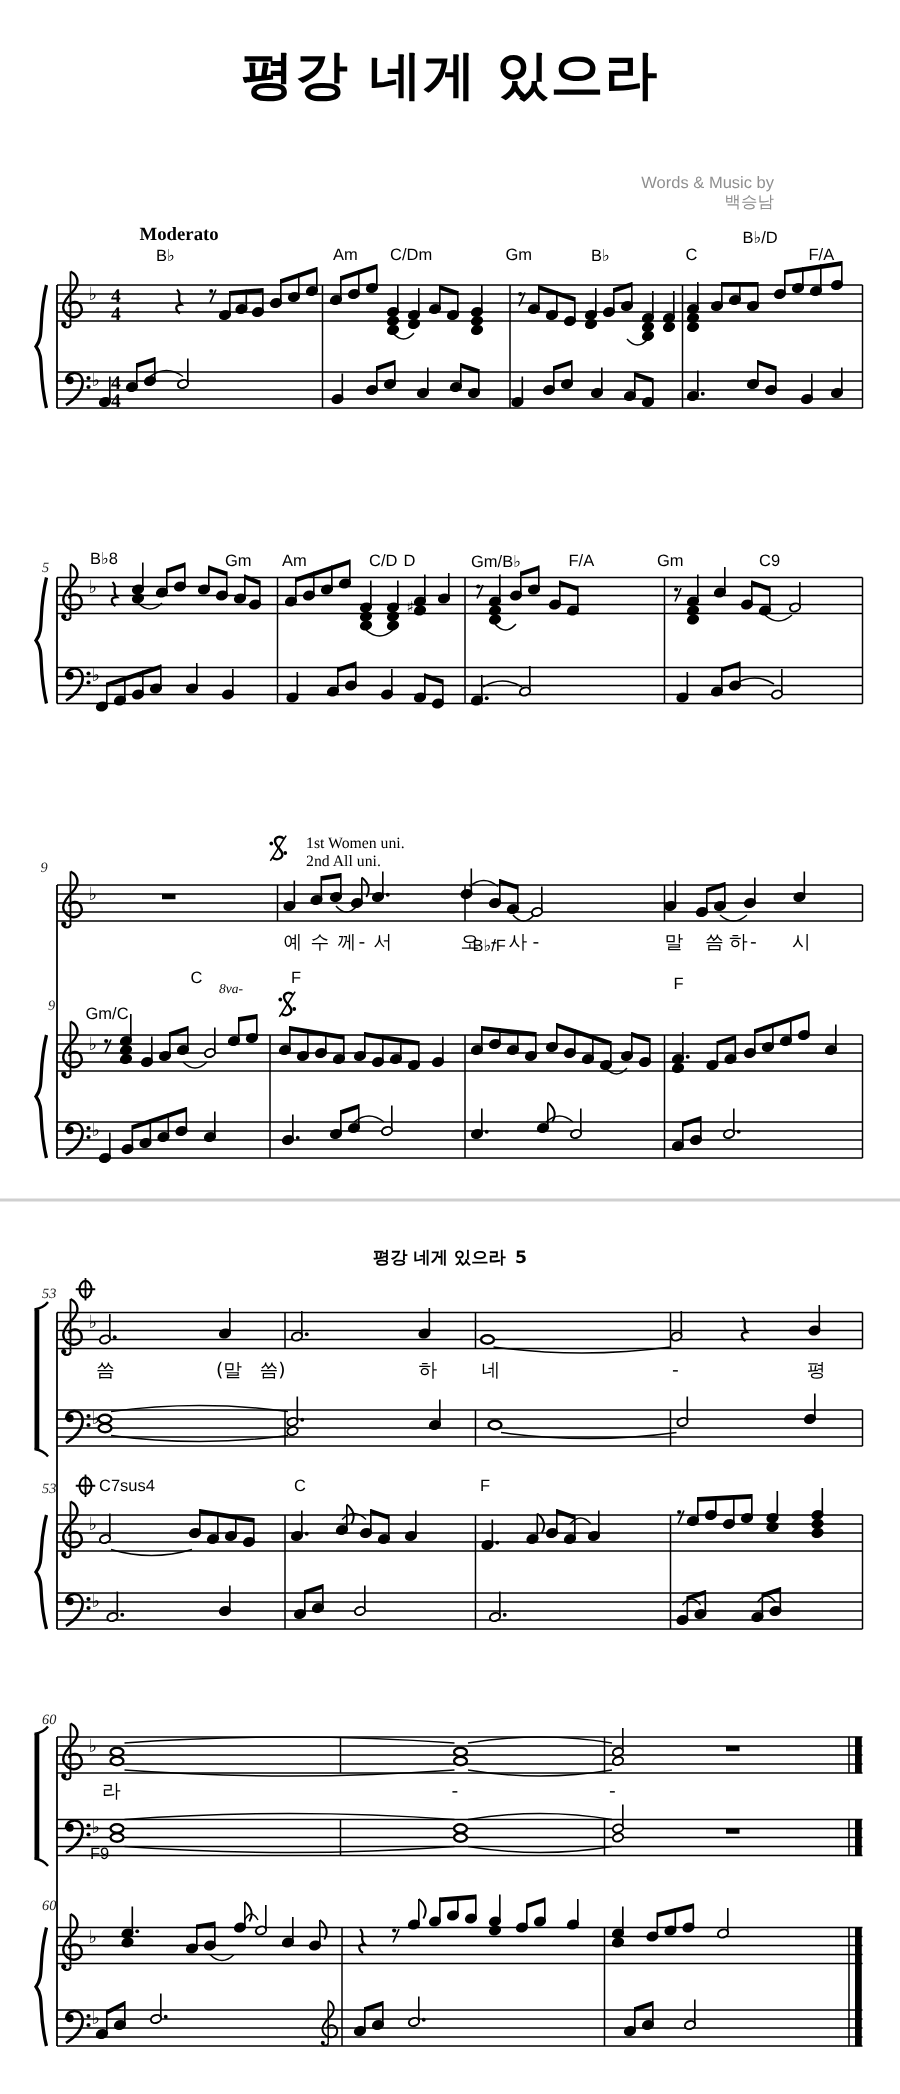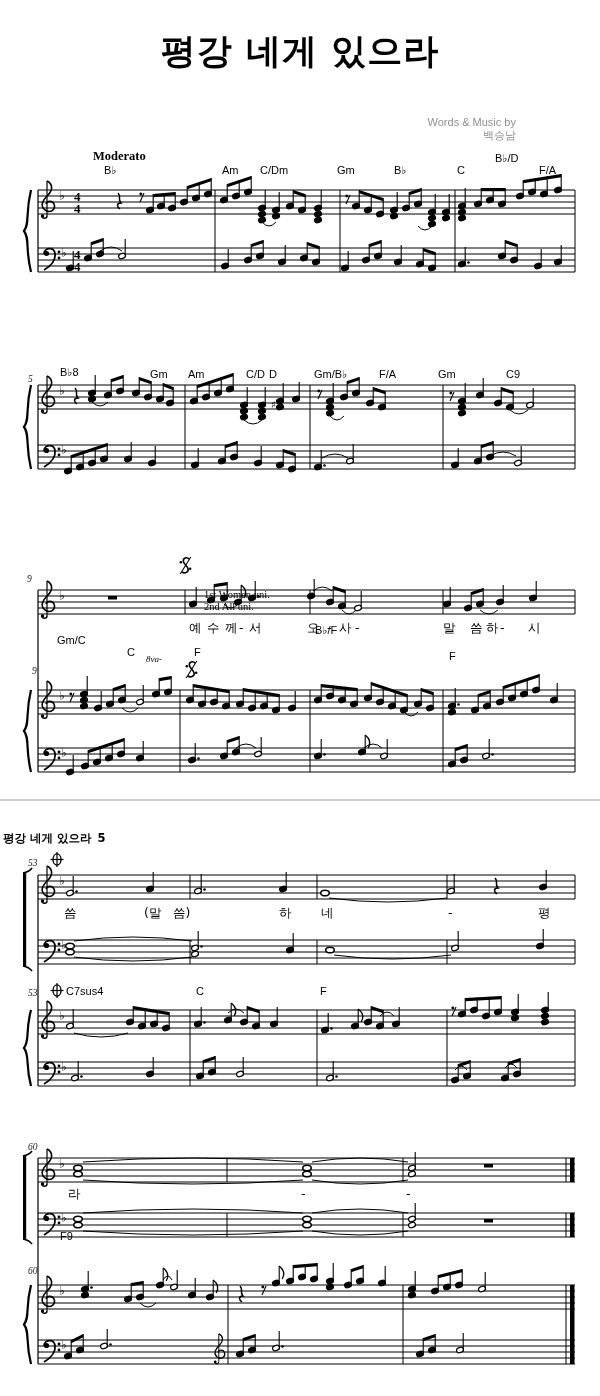--- a/index.html
+++ b/index.html
@@ -5,25 +5,25 @@
   html,body{margin:0;padding:0;background:#fff;}
   .page{position:relative;width:600px;height:1396px;background:#fff;overflow:hidden;
         font-family:"Liberation Sans",sans-serif;color:#000;}
   .title{position:absolute;top:30px;left:0;width:100%;text-align:center;margin:0;
          font:bold 35px/1.2 "DejaVu Sans",sans-serif;letter-spacing:1px;}
   .credit{position:absolute;top:116px;right:84px;text-align:right;
           font:11px/13px "Liberation Sans",sans-serif;color:#8f8f8f;}
   .tempo{position:absolute;left:93px;top:149px;font:bold 12.5px "Liberation Serif",serif;}
   .chord{position:absolute;font:11px "Liberation Sans",sans-serif;white-space:nowrap;}
   .measure-num{position:absolute;font:italic 9.5px "Liberation Serif",serif;color:#222;}
-  .direction{position:absolute;font:10.5px "Liberation Serif",serif;white-space:nowrap;margin-top:32px;}
+  .direction{position:absolute;font:10.5px "Liberation Serif",serif;white-space:nowrap;}
   .lyric{position:absolute;font:12.5px "DejaVu Sans",sans-serif;white-space:nowrap;}
   .octava{position:absolute;font:italic 9px "Liberation Serif",serif;}
   .divider{position:absolute;left:0;top:799px;width:600px;height:2px;background:#cfcfcf;}
-  .page-header{position:absolute;top:831px;left:0;width:100%;text-align:left;
+  .page-header{position:absolute;top:831px;left:0;width:100%;text-align:center;
                font:bold 11.5px "DejaVu Sans",sans-serif;}
   .page-header span{padding:0 3px;}
   .sign{position:absolute;}
   svg.notation{position:absolute;left:0;top:0;}
 </style>
 </head>
 <body>
 
 <div class="page">
 
@@ -932,21 +932,21 @@
   <div class="lyric" style="left:327px;top:620px">-</div>
   <div class="lyric" style="left:339px;top:620px">사</div>
   <div class="lyric" style="left:355px;top:620px">-</div>
   <div class="lyric" style="left:443px;top:620px">말</div>
   <div class="lyric" style="left:470px;top:620px">씀</div>
   <div class="lyric" style="left:486px;top:620px">하</div>
   <div class="lyric" style="left:500px;top:620px">-</div>
   <div class="lyric" style="left:528px;top:620px">시</div>
 
   <div class="measure-num" style="left:32px;top:666px">9</div>
-  <div class="chord" style="left:57px;top:634px">Gm/C</div>
+  <div class="chord" style="left:57px;top:670px">Gm/C</div>
   <div class="chord" style="left:127px;top:646px">C</div>
   <div class="octava" style="left:146px;top:654px">8va-</div>
   <div class="chord" style="left:194px;top:646px">F</div>
   <span class="sign" style="left:184px;top:660px">
     <svg width="15" height="19" viewBox="0 0 14 18">
         <path d="M10.5,3 C8,0.5 4.5,2 5,5 C5.5,8 9,9.5 9.5,12.5 C10,15.5 6,17 3.5,15" fill="none" stroke="#000" stroke-width="1.5"></path>
         <line x1="12" y1="1" x2="2" y2="17" stroke="#000" stroke-width="1"></line>
         <circle cx="2.6" cy="6" r="1.2"></circle>
         <circle cx="11.4" cy="12" r="1.2"></circle>
       </svg>

